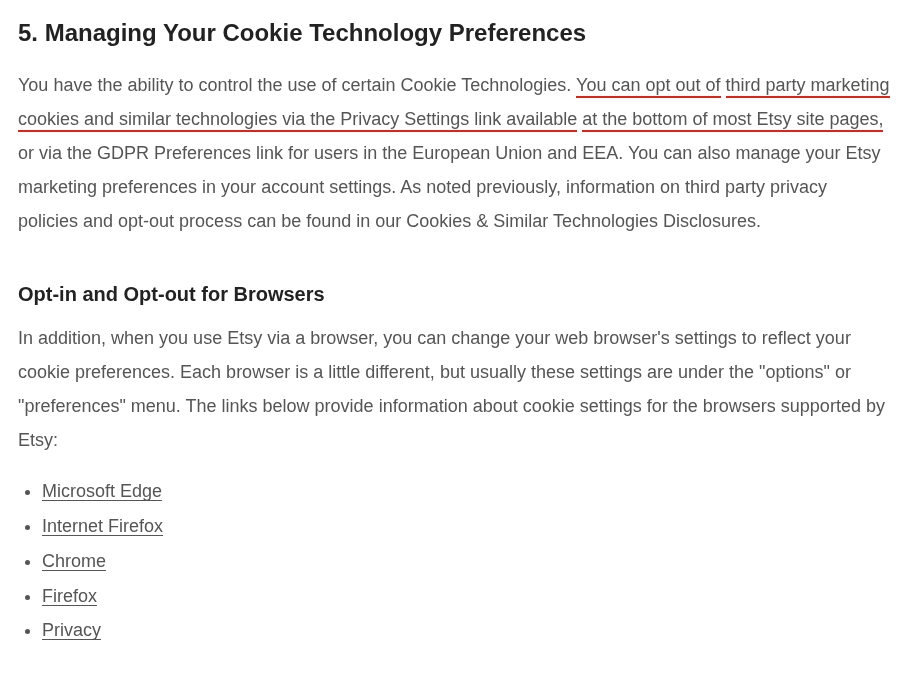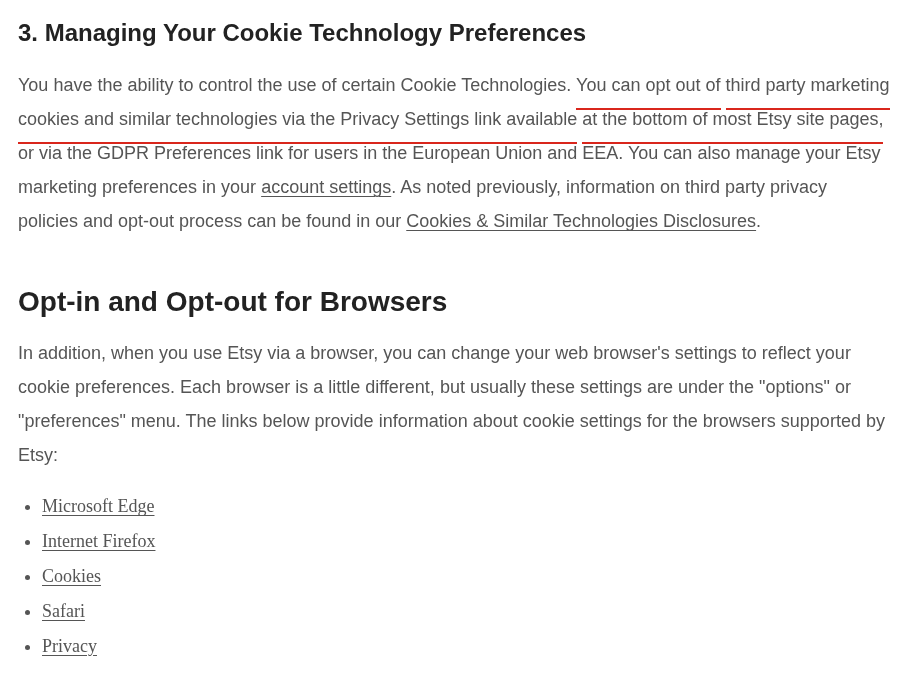--- a/index.html
+++ b/index.html
@@ -12,69 +12,67 @@
     font-size: 18px;
     line-height: 1.9;
   }
   h2.section-heading {
     font-size: 24px;
     font-weight: 700;
     margin: 0 0 18px 0;
     line-height: 1.4;
   }
   h3.sub-heading {
-    font-size: 28px;
+    font-size: 20px;
     font-weight: 700;
     margin: 36px 0 8px 0;
   }
   p {
     margin: 0 0 8px 0;
     color: #555;
   }
   a.text-link {
     color: #555;
-    text-decoration: underline;
     text-decoration-thickness: 1px;
     text-underline-offset: 3px;
     cursor: pointer;
   }
   .highlight {
     position: relative;
     border-bottom: 2.5px solid #d9261c;
-    padding-bottom: 13px;
+    padding-bottom: 1px;
   }
   ul.browser-list {
     margin: 20px 0 0 0;
     padding-left: 24px;
     color: #555;
-    font-family: Liberation Serif, serif;
   }
   ul.browser-list li {
     margin-bottom: 6px;
     line-height: 1.6;
   }
   ul.browser-list a {
     color: #555;
     text-decoration: underline;
     text-underline-offset: 3px;
     cursor: pointer;
   }
 </style>
 </head>
 <body>
 
-<h2 class="section-heading">3. Managing Your Cookie Technology Preferences</h2>
+<h2 class="section-heading">5. Managing Your Cookie Technology Preferences</h2>
 
 <p>
   <span>You have the ability to control the use of certain Cookie Technologies. </span><span class="highlight">You can opt out of</span><span> </span><span class="highlight">third party marketing cookies and similar technologies via the Privacy Settings link available</span><span> </span><span class="highlight">at the bottom of most Etsy site pages,</span><span> or via the GDPR Preferences link for users in the European Union and EEA. You can also manage your Etsy marketing preferences in your </span><a class="text-link">account settings</a><span>. As noted previously, information on third party privacy policies and opt-out process can be found in our </span><a class="text-link">Cookies &amp; Similar Technologies Disclosures</a><span>.</span>
 </p>
 
 <h3 class="sub-heading">Opt-in and Opt-out for Browsers</h3>
 
 <p>In addition, when you use Etsy via a browser, you can change your web browser's settings to reflect your cookie preferences. Each browser is a little different, but usually these settings are under the "options" or "preferences" menu. The links below provide information about cookie settings for the browsers supported by Etsy:</p>
 
 <ul class="browser-list">
   <li><a>Microsoft Edge</a></li>
   <li><a>Internet Firefox</a></li>
-  <li><a>Cookies</a></li>
-  <li><a>Safari</a></li>
+  <li><a>Chrome</a></li>
+  <li><a>Firefox</a></li>
   <li><a>Privacy</a></li>
 </ul>
 
 </body></html>

